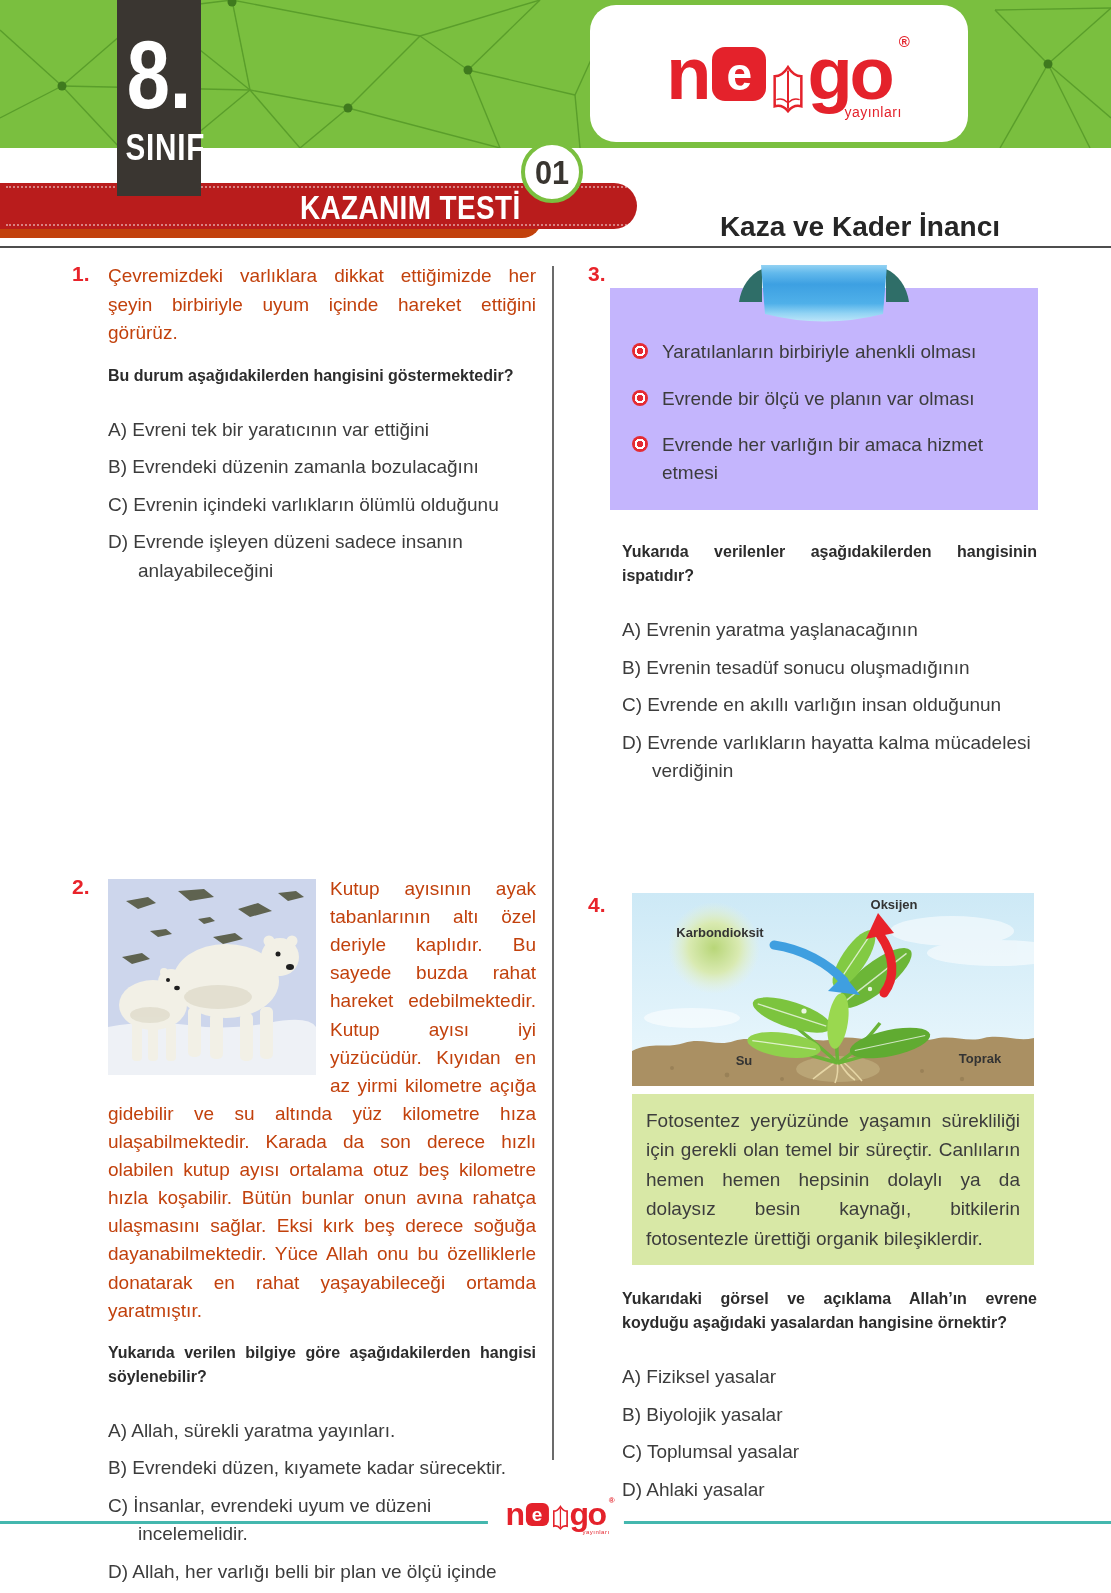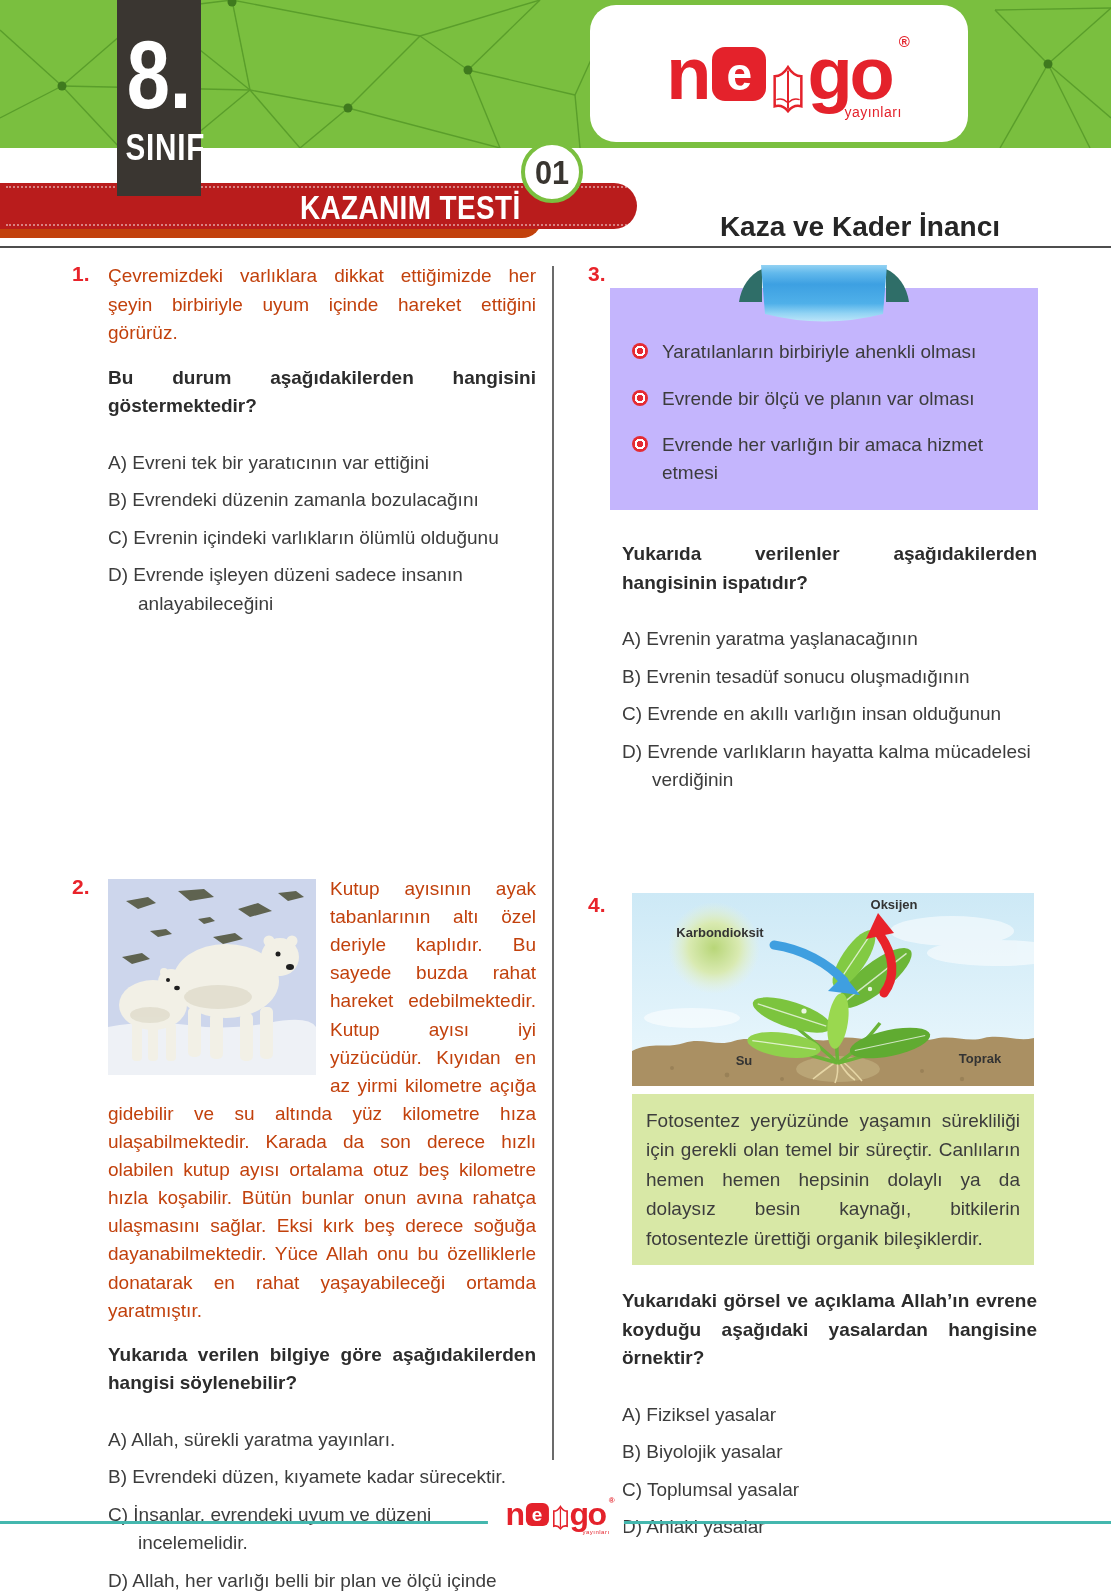--- a/index.html
+++ b/index.html
@@ -76,21 +76,21 @@
   .q1{left:60px;top:262px;}
   .q2{left:60px;top:875px;}
   .q3{left:575px;top:262px;}
   .q4{left:575px;top:893px;}
   .q-num{font-weight:bold;font-size:21px;color:#e8232a;box-sizing:border-box;}
   .q1 .q-num,.q2 .q-num{width:48px;padding-left:12px;}
   .q3 .q-num,.q4 .q-num{width:47px;padding-left:13px;}
   .q1 .q-body,.q2 .q-body{width:428px;}
   .q3 .q-body,.q4 .q-body{width:415px;}
   .para{margin:0 0 16px 0;font-size:19px;line-height:1.5;text-align:justify;color:#c2410c;}
-  .stem{margin:16px 0 28px 0;font-size:19px;line-height:1.5;text-align:justify;font-weight:bold;color:#2c2c2c;}
+  .stem{margin:16px 0 28px 0;font-size:16px;line-height:1.5;text-align:justify;font-weight:bold;color:#2c2c2c;}
   .opts{margin-top:4px;}
   .opt{margin:0 0 9px 0;font-size:19px;line-height:1.5;padding-left:30px;text-indent:-30px;color:#3c3c3c;}
   .q2-flow{line-height:1.48;}
   .bear-img{float:left;width:208px;height:196px;margin:4px 14px 6px 0;}
   
   .q3-card{position:relative;background:#c4b5fd;margin:26px 0 0 -12px;width:428px;box-sizing:border-box;
     padding:50px 20px 22px 22px;}
   .tape{position:absolute;top:-23px;left:50%;transform:translateX(-50%);}
   .bullet-row{display:flex;gap:14px;margin-bottom:19px;align-items:flex-start;}
   .bullet-row:last-child{margin-bottom:2px;}

